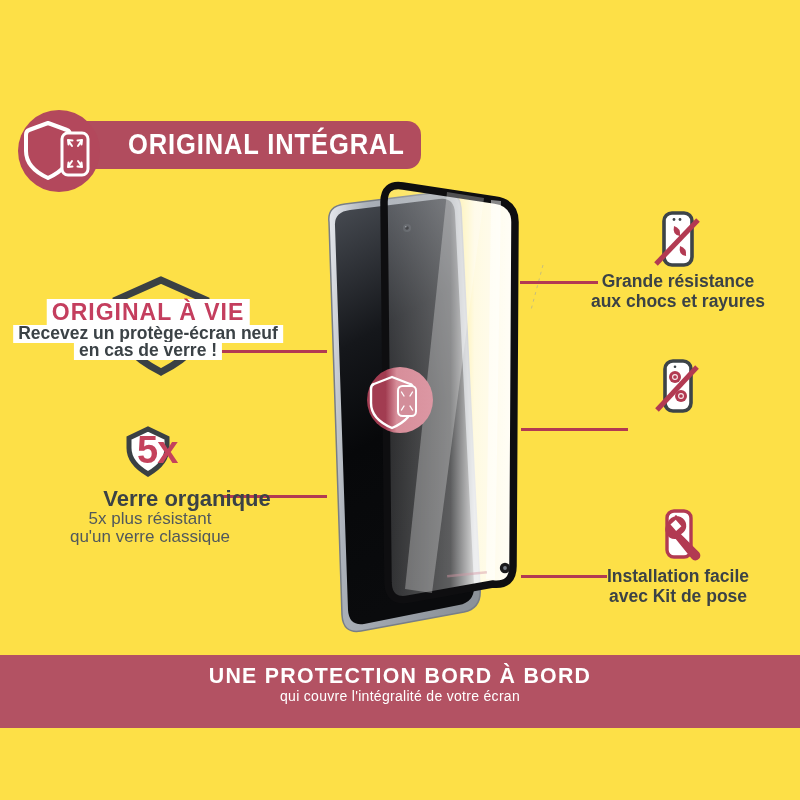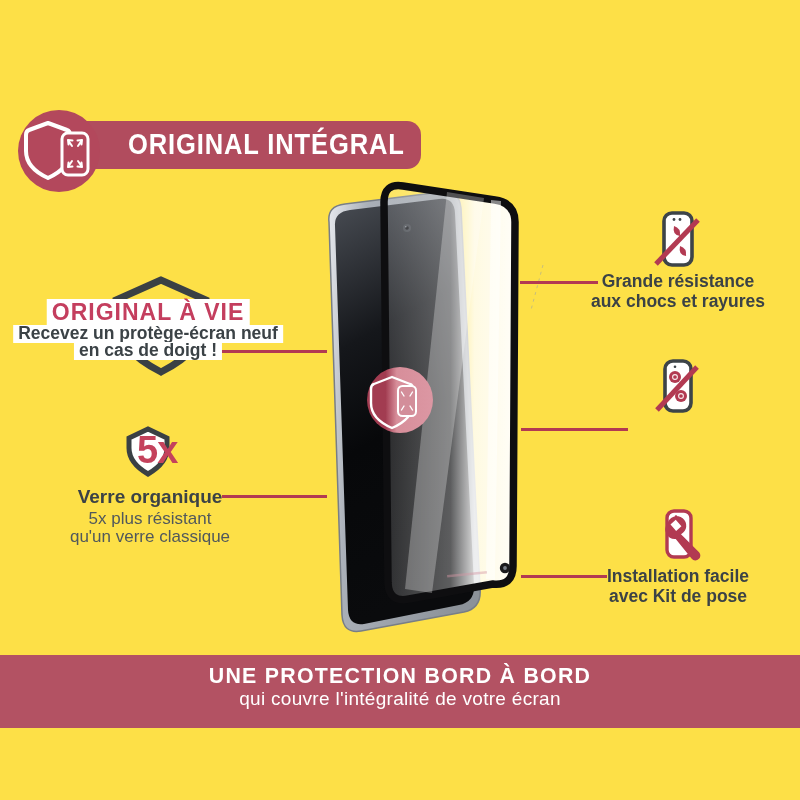--- a/index.html
+++ b/index.html
@@ -25,40 +25,40 @@
   
   .connector{position:absolute;height:3px;background:#b23a52;}
   
   .charcoal{color:#3b4246;}
   .graytxt{color:#51585c;}
   .cline{position:absolute;white-space:nowrap;transform:translateX(-50%);}
   .whbg{background:#ffffff;padding:0 5px;}
   .warranty-title{font-size:23px;font-weight:bold;color:#c43e5e;letter-spacing:1px;}
   .bold17{font-size:17.5px;font-weight:bold;line-height:1;}
   .med17{font-size:17px;font-weight:500;line-height:1;}
-  .verre-title{font-size:19px;font-weight:bold;}
+  .verre-title{font-size:22px;font-weight:bold;margin-left:37px;}
   .fivex{
     position:absolute;left:137px;top:429px;font-size:38px;font-weight:bold;color:#c4425c;
     letter-spacing:-1px;
   }
   .feature-text{
     position:absolute;left:578px;width:200px;text-align:center;
     font-size:17.5px;font-weight:bold;line-height:19.5px;color:#3b4246;
   }
   
   .footer-banner{
     position:absolute;left:0;top:655px;width:800px;height:73px;background:#b35263;
   }
   .footer-title{
     position:absolute;left:50%;top:8px;transform:translateX(-50%) scaleX(0.97);
     color:#ffffff;font-weight:bold;font-size:22px;letter-spacing:1.3px;white-space:nowrap;
   }
   .footer-sub{
     position:absolute;left:50%;top:33px;transform:translateX(-50%);
-    color:#ffffff;font-weight:400;font-size:19px;letter-spacing:0.3px;white-space:nowrap;
+    color:#ffffff;font-weight:400;font-size:14px;letter-spacing:0.3px;white-space:nowrap;
   }
   svg{display:block;}
 </style>
 </head>
 <body>
 
 <div class="stage">
 
   <div class="top-banner">
     <span class="top-banner-text">ORIGINAL INTÉGRAL</span>
@@ -142,21 +142,21 @@
   <div class="connector" style="left:521px;top:428px;width:107px;"></div>
   <div class="connector" style="left:521px;top:575px;width:86px;"></div>
 
   <div class="abs" style="left:103px;top:272px;">
     <svg width="116" height="110" viewBox="0 0 116 110">
       <path d="M 58 8 L 13 28 L 13 46 Q 13 77 58 100 Q 103 77 103 46 L 103 28 Z" fill="none" stroke="#3a4044" stroke-width="7" stroke-linejoin="miter"></path>
     </svg>
   </div>
   <div class="cline warranty-title whbg" style="left:148px;top:299px;">ORIGINAL À VIE</div>
   <div class="cline bold17 charcoal whbg" style="left:148px;top:325px;">Recevez un protège-écran neuf</div>
-  <div class="cline bold17 charcoal whbg" style="left:148px;top:342px;">en cas de doigt !</div>
+  <div class="cline bold17 charcoal whbg" style="left:148px;top:342px;">en cas de verre !</div>
 
   <div class="abs" style="left:122px;top:424px;">
     <svg width="52" height="56" viewBox="0 0 52 56">
       <path d="M 26 5 L 7 14 L 7 24 Q 7 39 26 50 Q 45 39 45 24 L 45 14 Z" fill="#ffffff" stroke="#3a4044" stroke-width="5" stroke-linejoin="miter"></path>
     </svg>
   </div>
   <div class="fivex">5x</div>
   <div class="cline verre-title charcoal" style="left:150px;top:486px;">Verre organique</div>
   <div class="cline med17 graytxt" style="left:150px;top:510px;">5x plus résistant</div>
   <div class="cline med17 graytxt" style="left:150px;top:528px;">qu'un verre classique</div>

